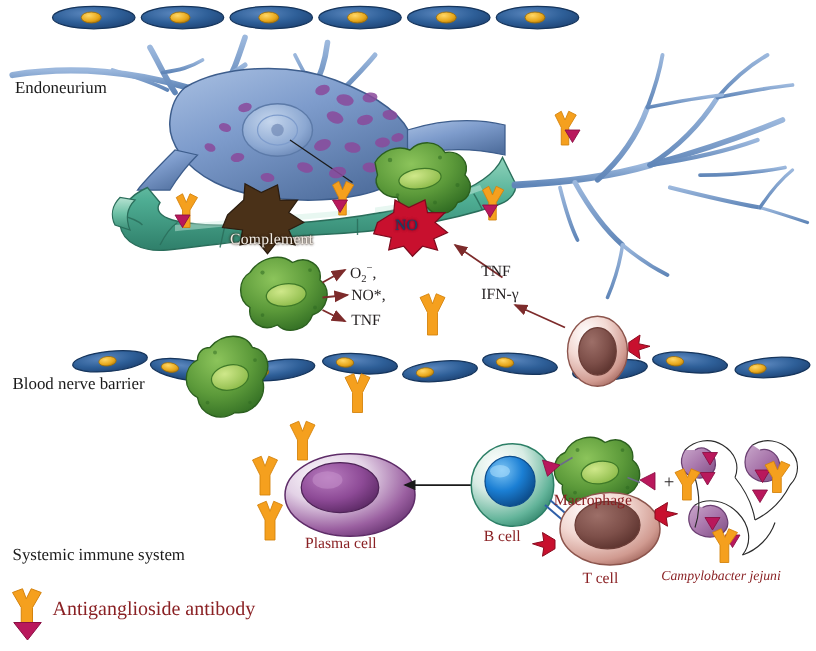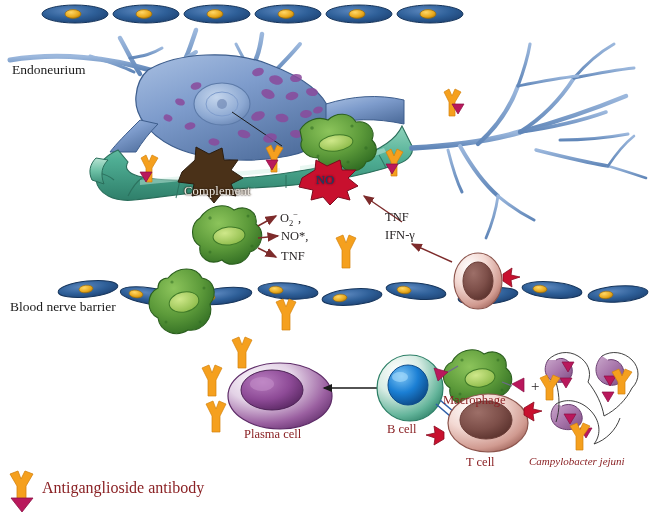--- a/index.html
+++ b/index.html
@@ -558,20 +558,21 @@
       <g>
         <path d="M11,498 L33,498 L22,512 Z" fill="#b9185c" stroke="#8a0f44" stroke-width=".8"></path>
       </g>
     </g>
   </svg>
 
   <div class="lbl lbl-black" style="left:12px; top:62px;">Endoneurium</div>
 
   <div class="lbl lbl-black" style="left:10px; top:299px;">Blood nerve barrier</div>
 
+  <div class="lbl lbl-black" style="left:10px; top:436px;">Systemic immune system</div>
 
   <div class="burst-text" id="complement-text" style="left:184px; top:167px;margin-top:17px;">Complement</div>
 
   <div class="burst-text" id="no-text" style="left:316px; top:173px;">NO</div>
 
   <div class="lbl lbl-small" style="left:280px; top:210px;">O<sub>2</sub><sup>−</sup>,</div>
   <div class="lbl lbl-small" style="left:281px; top:229px;">NO*,</div>
   <div class="lbl lbl-small" style="left:281px; top:249px;">TNF</div>
 
   <div class="lbl lbl-small" style="left:385px; top:210px;">TNF</div>

